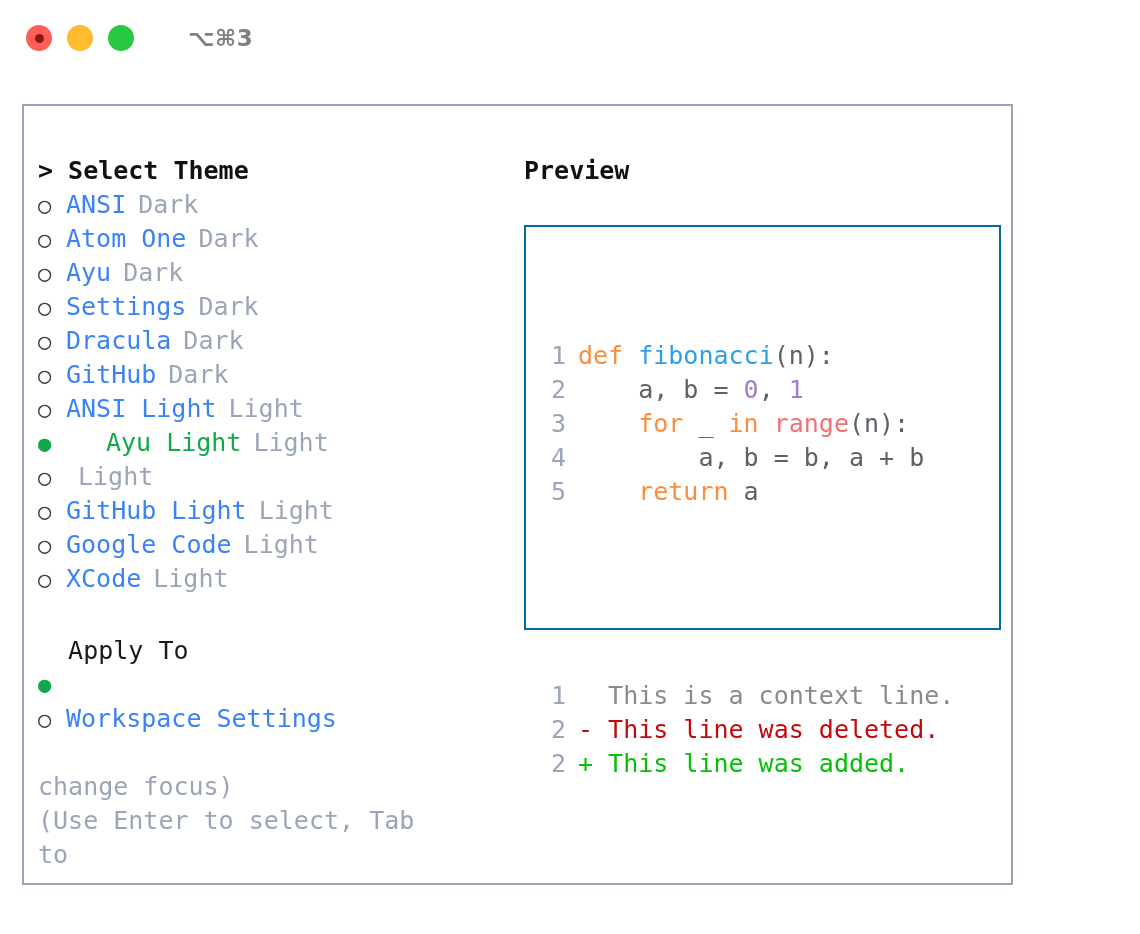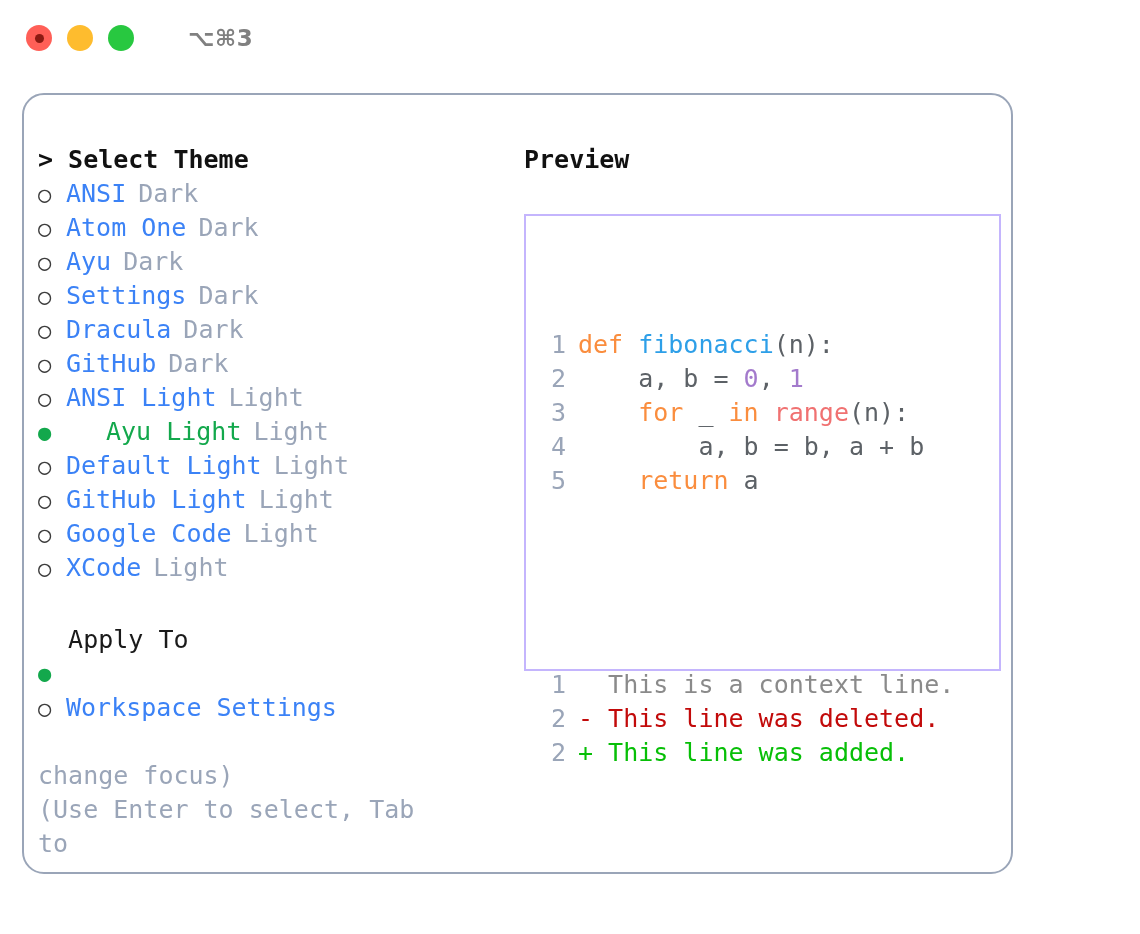--- a/index.html
+++ b/index.html
@@ -62,25 +62,25 @@
     font-weight: bold;
     color: #808080;
     letter-spacing: 0.5px;
     font-family: "DejaVu Sans", "Liberation Sans", sans-serif;
   }
 
   
   .panel {
     position: absolute;
     left: 22px;
-    top: 93px;
+    top: 104px;
     width: 991px;
     height: 781px;
     border: 2px solid #9aa5b8;
-    border-radius: 22px;
+    border-radius: 0;
     box-sizing: border-box;
     background: #ffffff;
     text-decoration: underline;
   }
 
   .columns {
     position: absolute;
     left: 0; top: 0;
     width: 100%; height: 100%;
   }
@@ -150,22 +150,22 @@
   }
   .preview-title {
     font-size: 25px;
     font-weight: bold;
     color: #111111;
     line-height: 34px;
   }
   .preview-box {
     margin-top: 37px;
     width: 477px;
-    height: 457px;
-    border: 2px solid #c4b5fd;
+    height: 405px;
+    border: 2px solid #0369a1;
     box-sizing: border-box;
     background: #ffffff;
     position: relative;
   }
   .code {
     position: absolute;
     left: 12px;
     top: 44px;
     font-size: 25px;
     line-height: 34px;
@@ -213,21 +213,21 @@
 
         <div id="theme-list">
             <div class="opt-row"><span class="bullet">○</span><span class="opt-label">ANSI</span><span class="opt-tag">Dark</span></div>
             <div class="opt-row"><span class="bullet">○</span><span class="opt-label">Atom One</span><span class="opt-tag">Dark</span></div>
             <div class="opt-row"><span class="bullet">○</span><span class="opt-label">Ayu</span><span class="opt-tag">Dark</span></div>
             <div class="opt-row"><span class="bullet">○</span><span class="opt-label">Settings</span><span class="opt-tag">Dark</span></div>
             <div class="opt-row"><span class="bullet">○</span><span class="opt-label">Dracula</span><span class="opt-tag">Dark</span></div>
             <div class="opt-row"><span class="bullet">○</span><span class="opt-label">GitHub</span><span class="opt-tag">Dark</span></div>
             <div class="opt-row"><span class="bullet">○</span><span class="opt-label">ANSI Light</span><span class="opt-tag">Light</span></div>
             <div class="opt-row sel"><span class="bullet sel">●</span><span class="opt-label">Ayu Light</span><span class="opt-tag">Light</span></div>
-            <div class="opt-row"><span class="bullet">○</span><span class="opt-label">Default Light</span><span class="opt-tag">Light</span></div>
+            <div class="opt-row"><span class="bullet">○</span><span class="opt-tag">Light</span></div>
             <div class="opt-row"><span class="bullet">○</span><span class="opt-label">GitHub Light</span><span class="opt-tag">Light</span></div>
             <div class="opt-row"><span class="bullet">○</span><span class="opt-label">Google Code</span><span class="opt-tag">Light</span></div>
             <div class="opt-row"><span class="bullet">○</span><span class="opt-label">XCode</span><span class="opt-tag">Light</span></div>
           </div>
 
         <div class="gap-lg"></div>
 
         <div class="section-title plain">&nbsp;&nbsp;<span>Apply To</span></div>
 
         <div id="apply-list">

